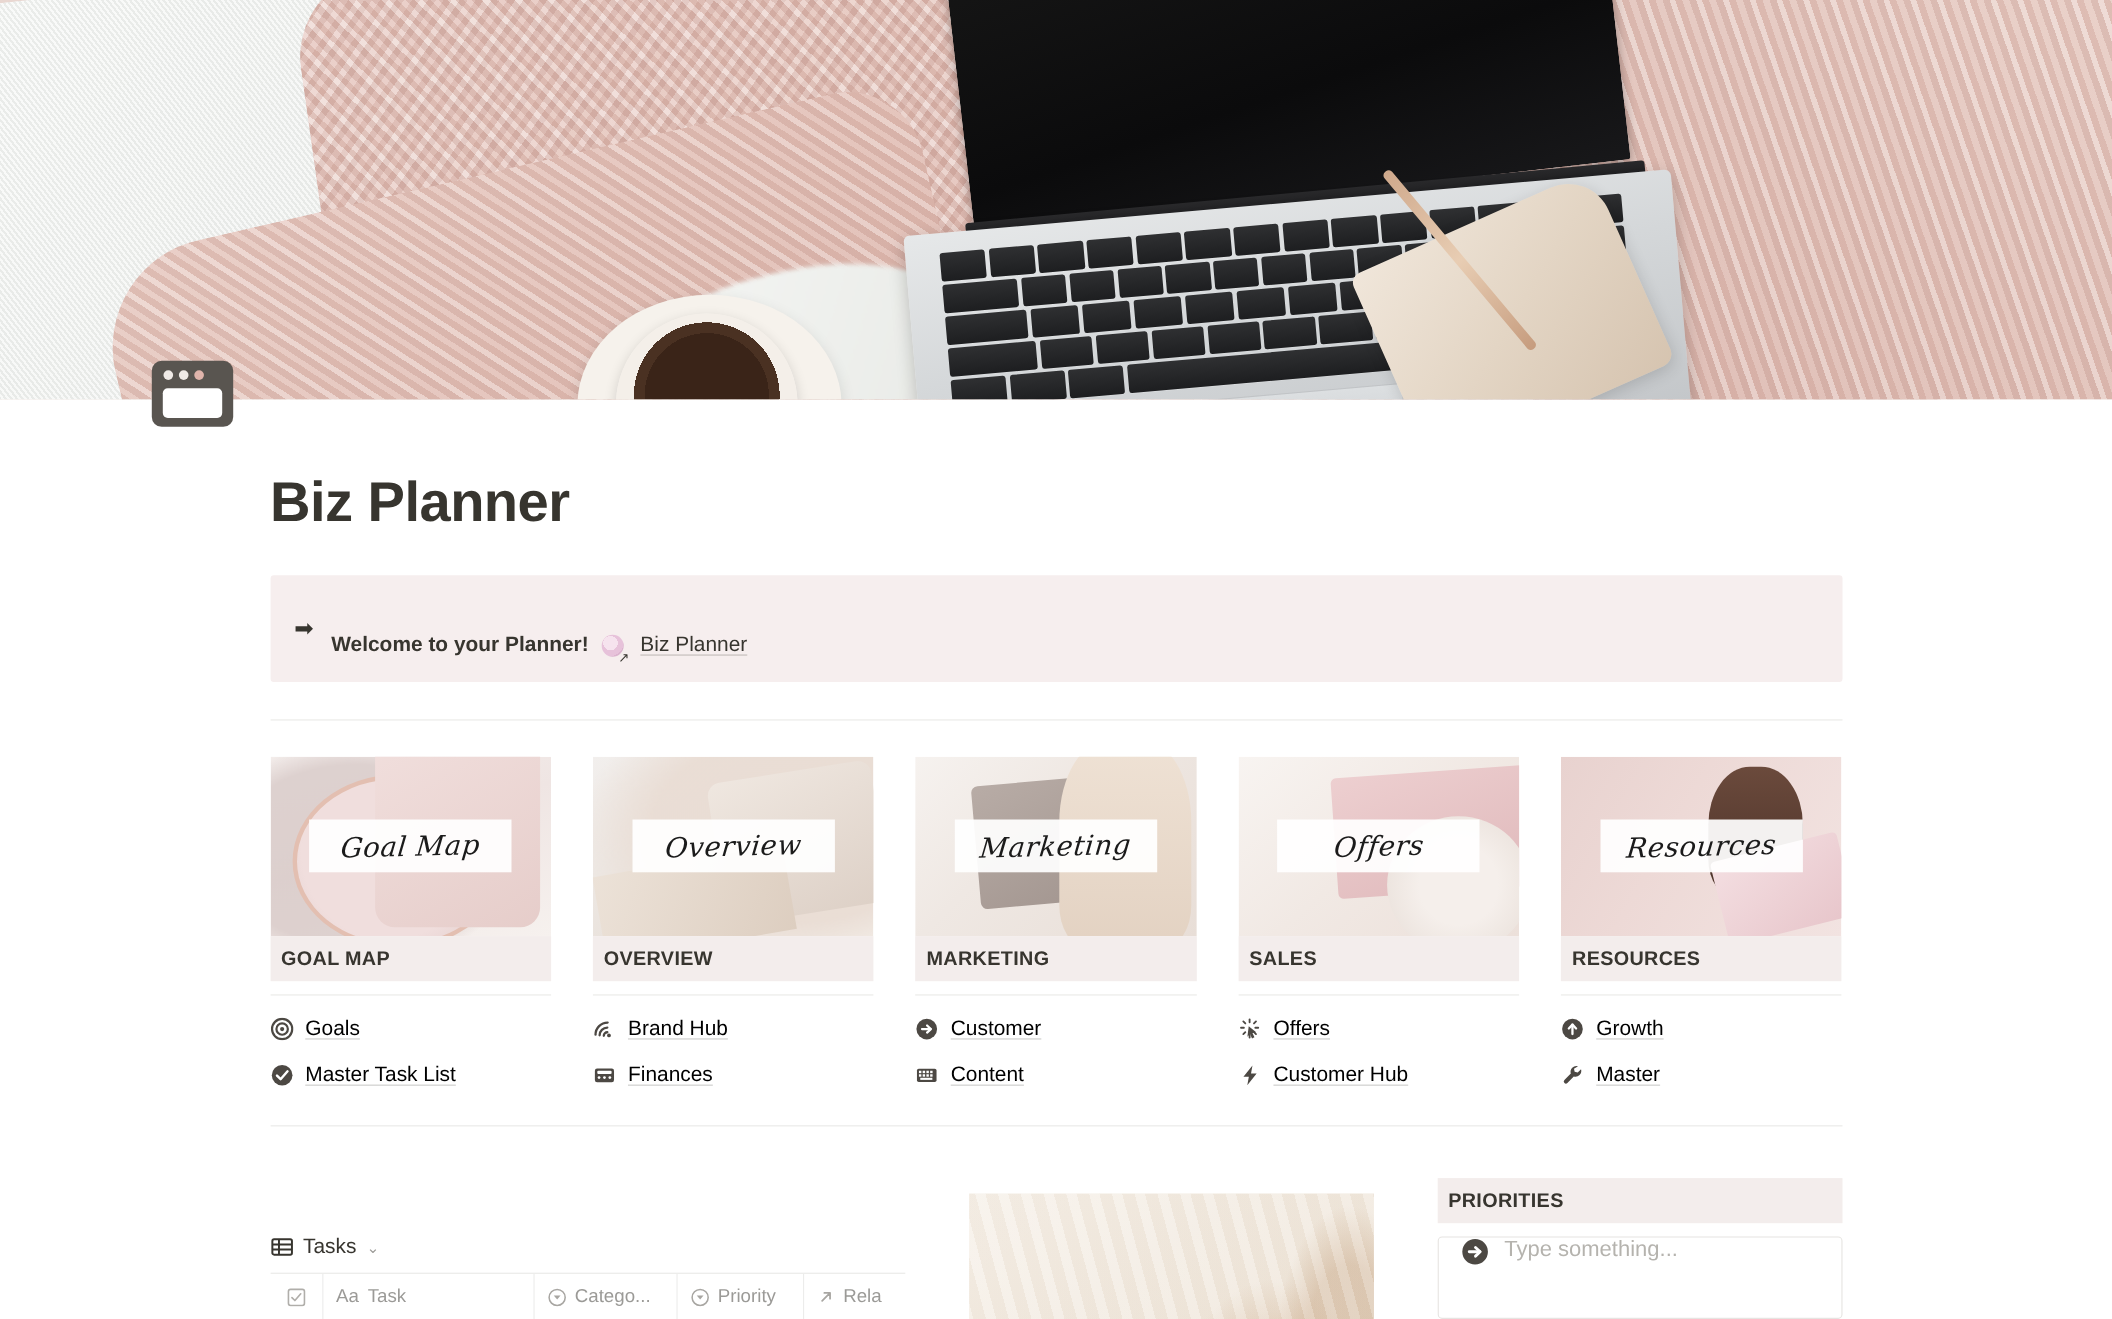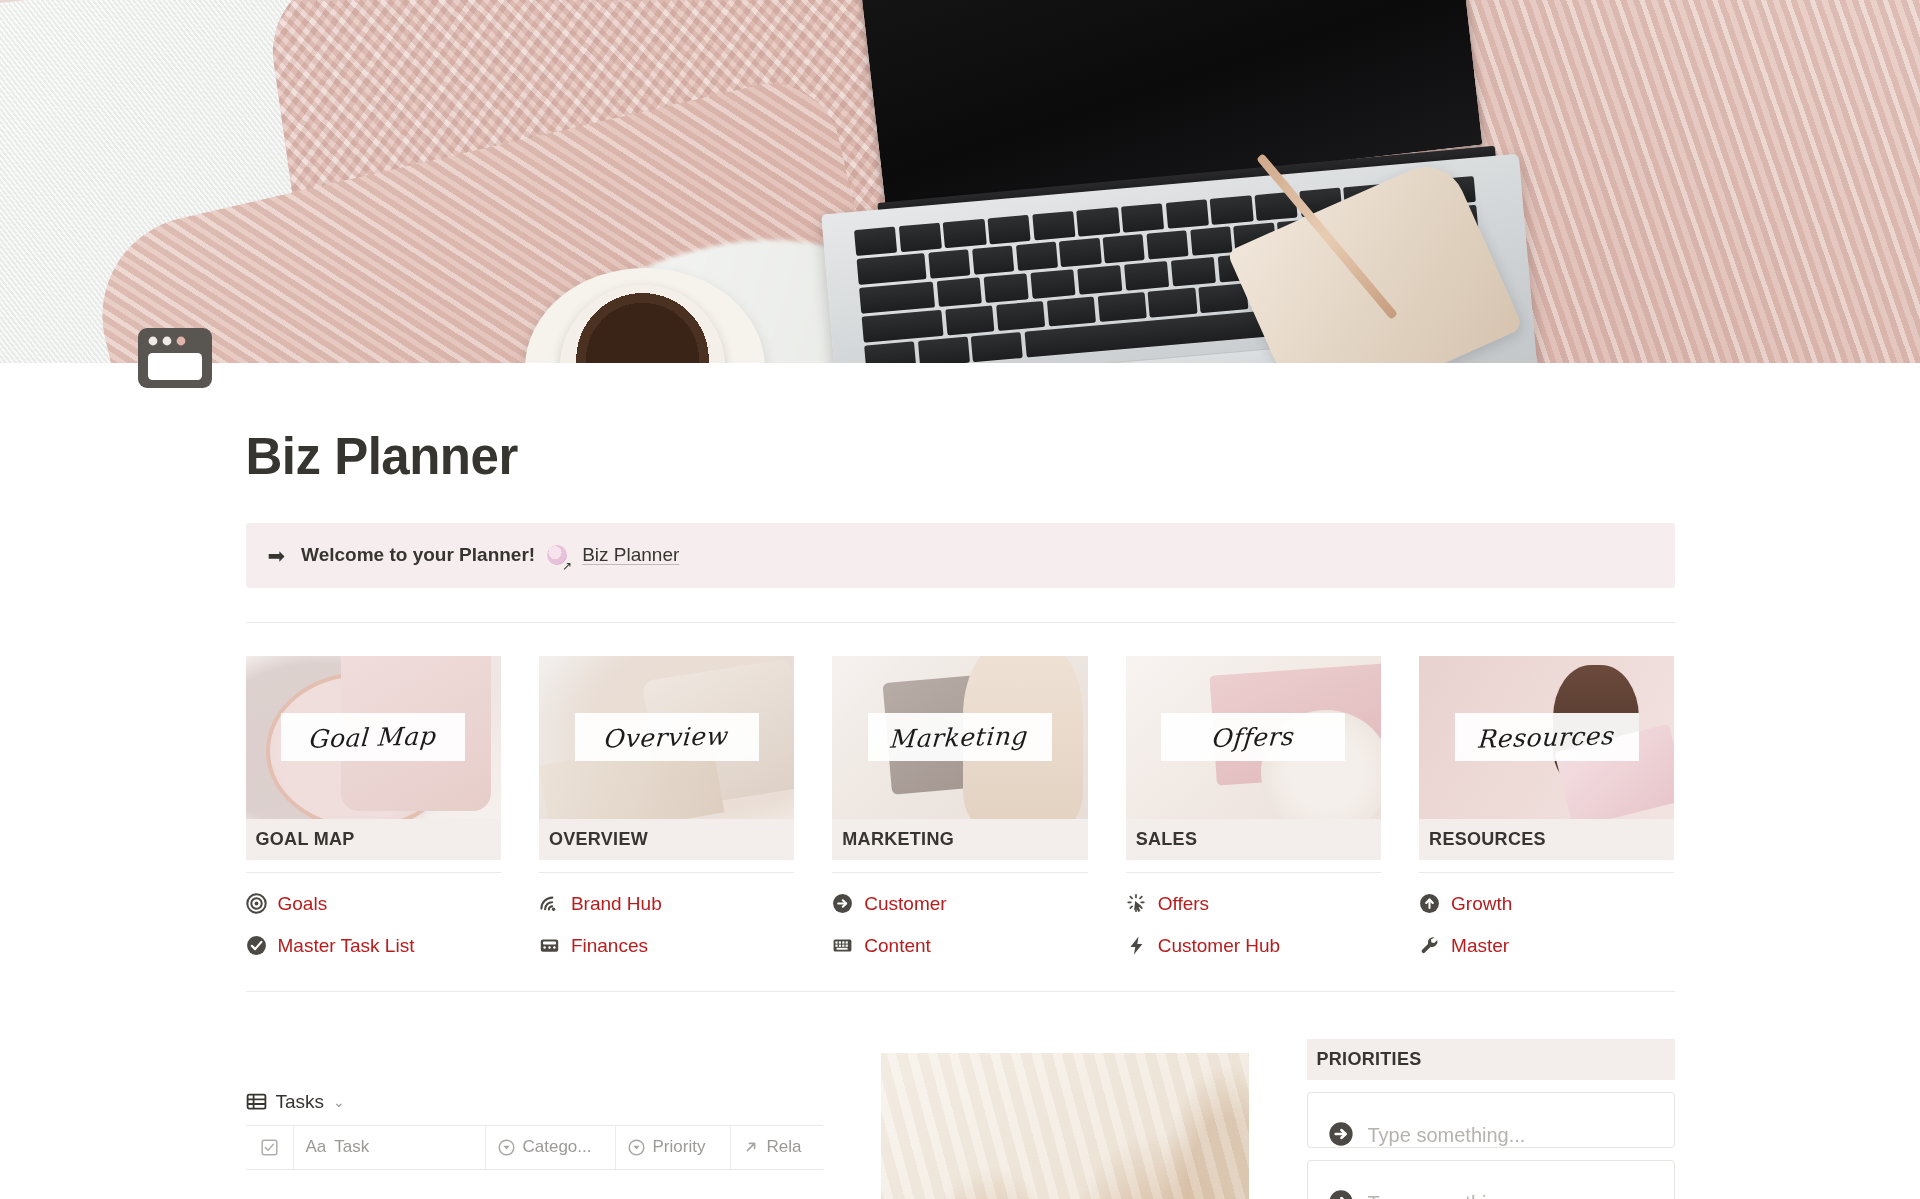--- a/index.html
+++ b/index.html
@@ -198,21 +198,21 @@
     margin-top: 38px;
     background: #f6eeee;
     border-radius: 3px;
     padding: 19px 22px;
     display: flex;
     align-items: center;
     gap: 16px;
     min-height: 62px;
   }
   .callout-arrow { font-size: 21px; color: #37352f; line-height: 1; flex: 0 0 auto; }
-  .callout-text { font-size: 19px; color: #37352f; line-height: 1.4; display: flex; align-items: center; flex-wrap: wrap; gap: 4px; }
+  .callout-text { font-size: 19px; color: #37352f; line-height: 1.4; display: flex; align-items: center; flex-wrap: wrap; gap: 4px; margin-top: 32px; }
   .callout-text b { font-weight: bold; }
   .inline-page-icon {
     display: inline-block;
     width: 20px; height: 20px;
     border-radius: 50%;
     background: radial-gradient(circle at 40% 38%, #f6e3ee 0 38%, #e7c2da 38% 68%, #dcb4cf 68% 100%);
     position: relative;
     margin: 0 2px 0 8px;
     vertical-align: -4px;
   }
@@ -363,21 +363,22 @@
   .card-rule { border: none; border-top: 1px solid #e9e9e7; margin: 12px 0 0 0; }
 
   .link-row {
     display: flex; align-items: center; gap: 11px;
     margin-top: 20px;
     font-size: 19px;
   }
   .link-row:first-of-type { margin-top: 22px; }
   .link-ico { width: 21px; height: 21px; flex: 0 0 auto; display:flex; align-items:center; justify-content:center; }
   .link-txt {
-    color: #b91c1c;
+    color: #000000;
+    text-decoration: underline;
     text-decoration-color: rgba(55,53,47,.26);
     text-underline-offset: 3px;
     cursor: pointer;
   }
 
   
   .bottom-grid {
     display: grid;
     grid-template-columns: 1fr 1fr 1fr;
     gap: 58px;
@@ -429,22 +430,22 @@
   }
   .mid-photo::before {
     content:""; position:absolute; inset:0;
     background: repeating-linear-gradient(75deg, rgba(255,255,255,.26) 0 9px, rgba(222,208,192,.14) 9px 20px);
   }
 
   .pri-box {
     margin-top: 12px;
     border: 1px solid #e6e4e1;
     border-radius: 4px;
-    height: 56px;
-    display: flex; align-items: flex-end; gap: 14px;
+    height: 75px;
+    display: flex; align-items: flex-start; gap: 14px;
     padding: 0 20px;
     background: #fff;
   }
   .pri-ph { color: #b5b3ae; font-size: 20px; }
 
   svg { display: block; }
 </style>
 </head>
 <body>
 

